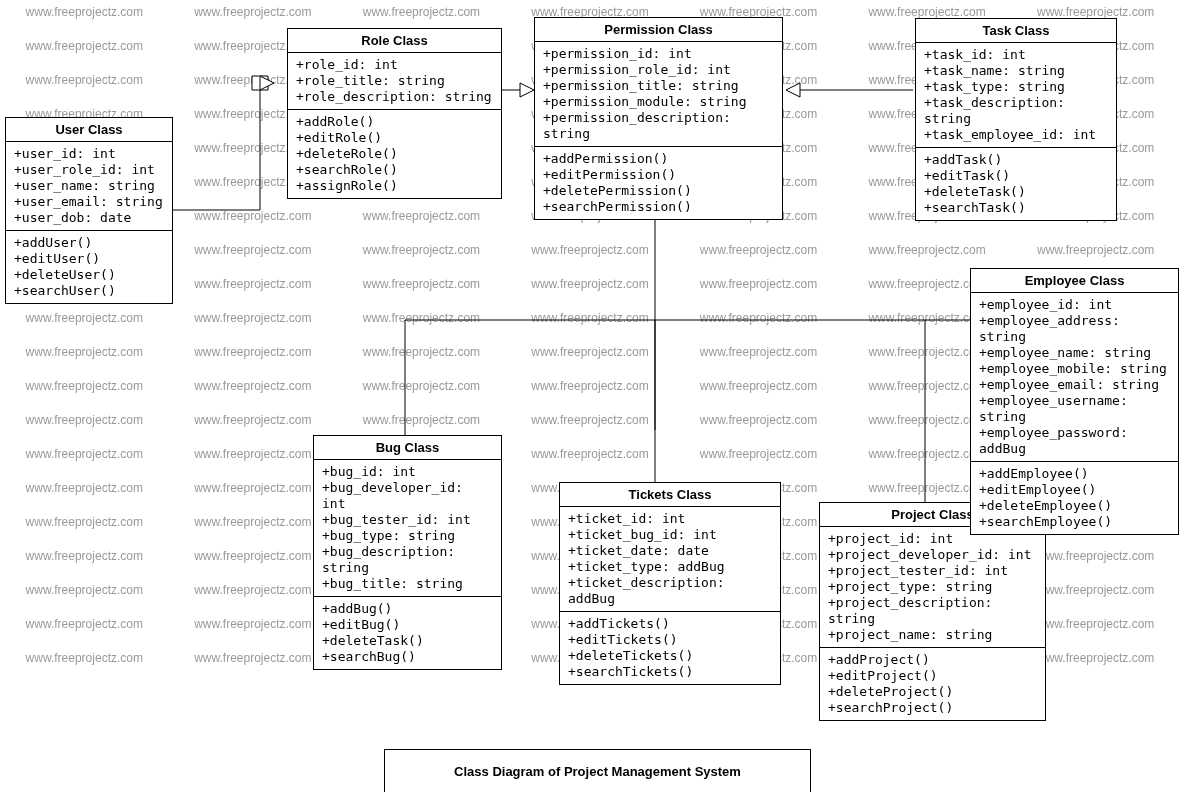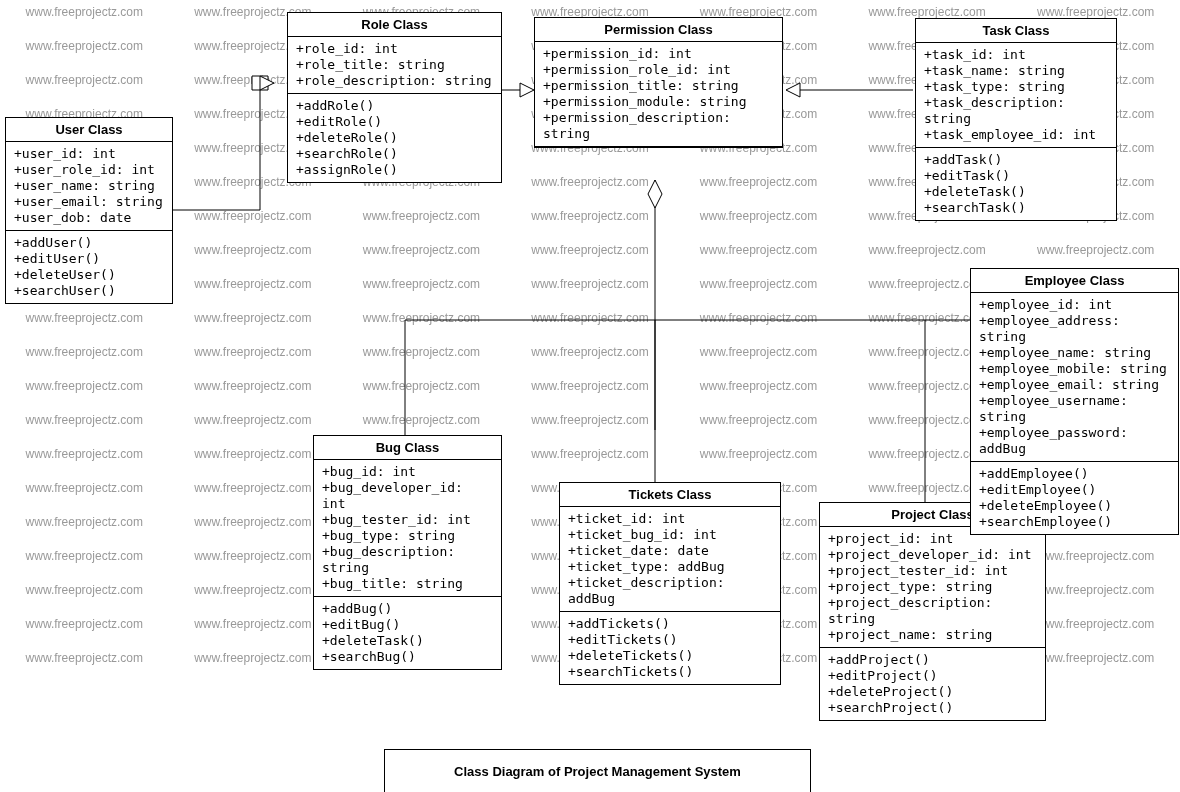--- a/index.html
+++ b/index.html
@@ -255,21 +255,21 @@
       <div>+user_dob: date</div>
     </div>
   <div class="class-ops" id="user-ops">
       <div>+addUser()</div>
       <div>+editUser()</div>
       <div>+deleteUser()</div>
       <div>+searchUser()</div>
     </div>
 </div>
 
-<div class="class-box" style="left:287px;top:12px;width:213px">
+<div class="class-box" style="left:287px;top:28px;width:213px">
   <div class="class-title">Role Class</div>
   <div class="class-attrs" id="role-attrs">
       <div>+role_id: int</div>
       <div>+role_title: string</div>
       <div>+role_description: string</div>
     </div>
   <div class="class-ops" id="role-ops">
       <div>+addRole()</div>
       <div>+editRole()</div>
       <div>+deleteRole()</div>
@@ -279,20 +279,26 @@
 </div>
 
 <div class="class-box" style="left:534px;top:17px;width:247px">
   <div class="class-title">Permission Class</div>
   <div class="class-attrs" id="permission-attrs">
       <div>+permission_id: int</div>
       <div>+permission_role_id: int</div>
       <div>+permission_title: string</div>
       <div>+permission_module: string</div>
       <div>+permission_description: string</div>
+    </div>
+  <div class="class-ops" id="permission-ops">
+      <div>+addPermission()</div>
+      <div>+editPermission()</div>
+      <div>+deletePermission()</div>
+      <div>+searchPermission()</div>
     </div>
 </div>
 
 <div class="class-box" style="left:915px;top:18px;width:200px">
   <div class="class-title">Task Class</div>
   <div class="class-attrs" id="task-attrs">
       <div>+task_id: int</div>
       <div>+task_name: string</div>
       <div>+task_type: string</div>
       <div>+task_description: string</div>

